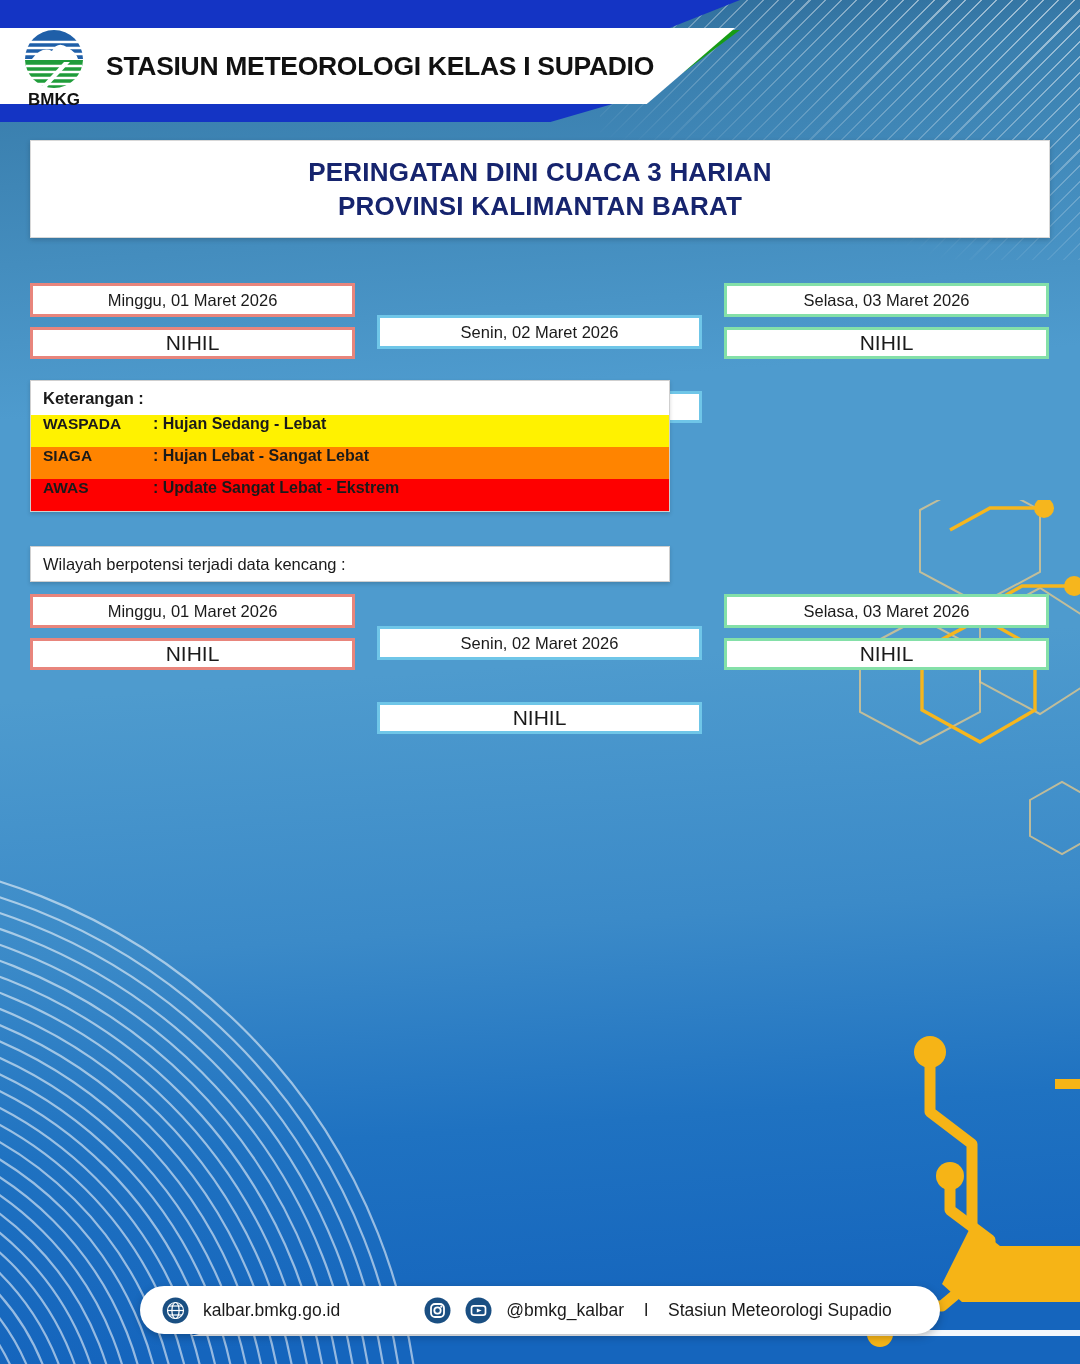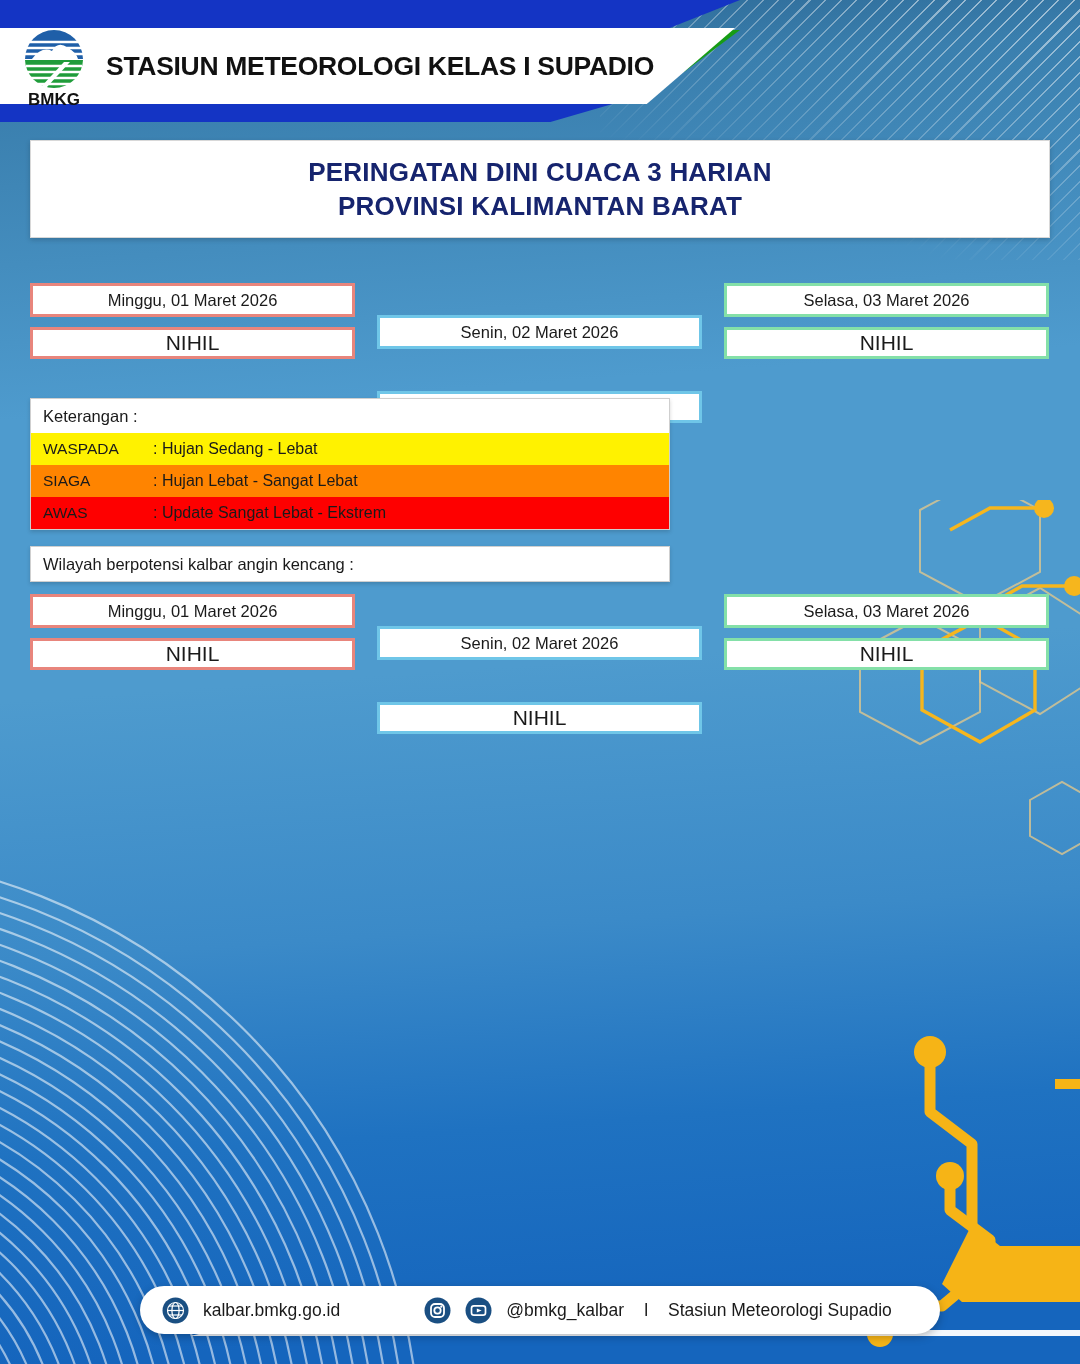--- a/index.html
+++ b/index.html
@@ -128,32 +128,33 @@
   }
   .day-head { height: 34px; font-size: 16.5px; }
   .day-body { height: 32px; font-size: 21px; }
 
   .bd-red   { border: 3px solid #e8857c; }
   .bd-blue  { border: 3px solid #6fc6e8; margin-top: 32px; }
   .bd-green { border: 3px solid #84e0a8; }
 
   
   .legend {
-    position: absolute; top: 398px; left: 30px;
+    position: absolute; top: 380px; left: 30px;
     width: 640px;
     border: 1px solid #cfcfcf;
     box-shadow: 0 2px 4px rgba(0,0,0,0.16);
+    font-weight: bold;
   }
   .legend-head {
     background: #ffffff; height: 34px;
     display: flex; align-items: center;
     padding-left: 12px; font-size: 16.5px; color: #1a1a1a;
   }
   .legend-row {
-    height: 32px; display: flex; align-items: center; color: #1a1a1a;
+    height: 32px; display: flex; align-items: flex-start; color: #1a1a1a;
   }
   .legend-term { width: 122px; padding-left: 12px; font-size: 15.5px; }
   .legend-desc { font-size: 16px; }
   .lg-waspada { background: #fff200; }
   .lg-siaga   { background: #ff8400; }
   .lg-awas    { background: #fe0000; }
 
   
   .wind-head-box {
     position: absolute; top: 546px; left: 30px;
@@ -354,21 +355,21 @@
     <div class="legend-row lg-siaga">
       <span class="legend-term">SIAGA</span>
       <span class="legend-desc">: Hujan Lebat - Sangat Lebat</span>
     </div>
     <div class="legend-row lg-awas">
       <span class="legend-term">AWAS</span>
       <span class="legend-desc">: Update Sangat Lebat - Ekstrem</span>
     </div>
   </div>
 
-  <div class="wind-head-box">Wilayah berpotensi kalbar angin kencang :</div>
+  <div class="wind-head-box">Wilayah berpotensi terjadi data kencang :</div>
 
   <div class="day-grid wind">
     <div class="day-col">
       <div class="day-head bd-red">Minggu, 01 Maret 2026</div>
       <div class="day-body bd-red">NIHIL</div>
     </div>
     <div class="day-col">
       <div class="day-head bd-blue">Senin, 02 Maret 2026</div>
       <div class="day-body bd-blue">NIHIL</div>
     </div>

